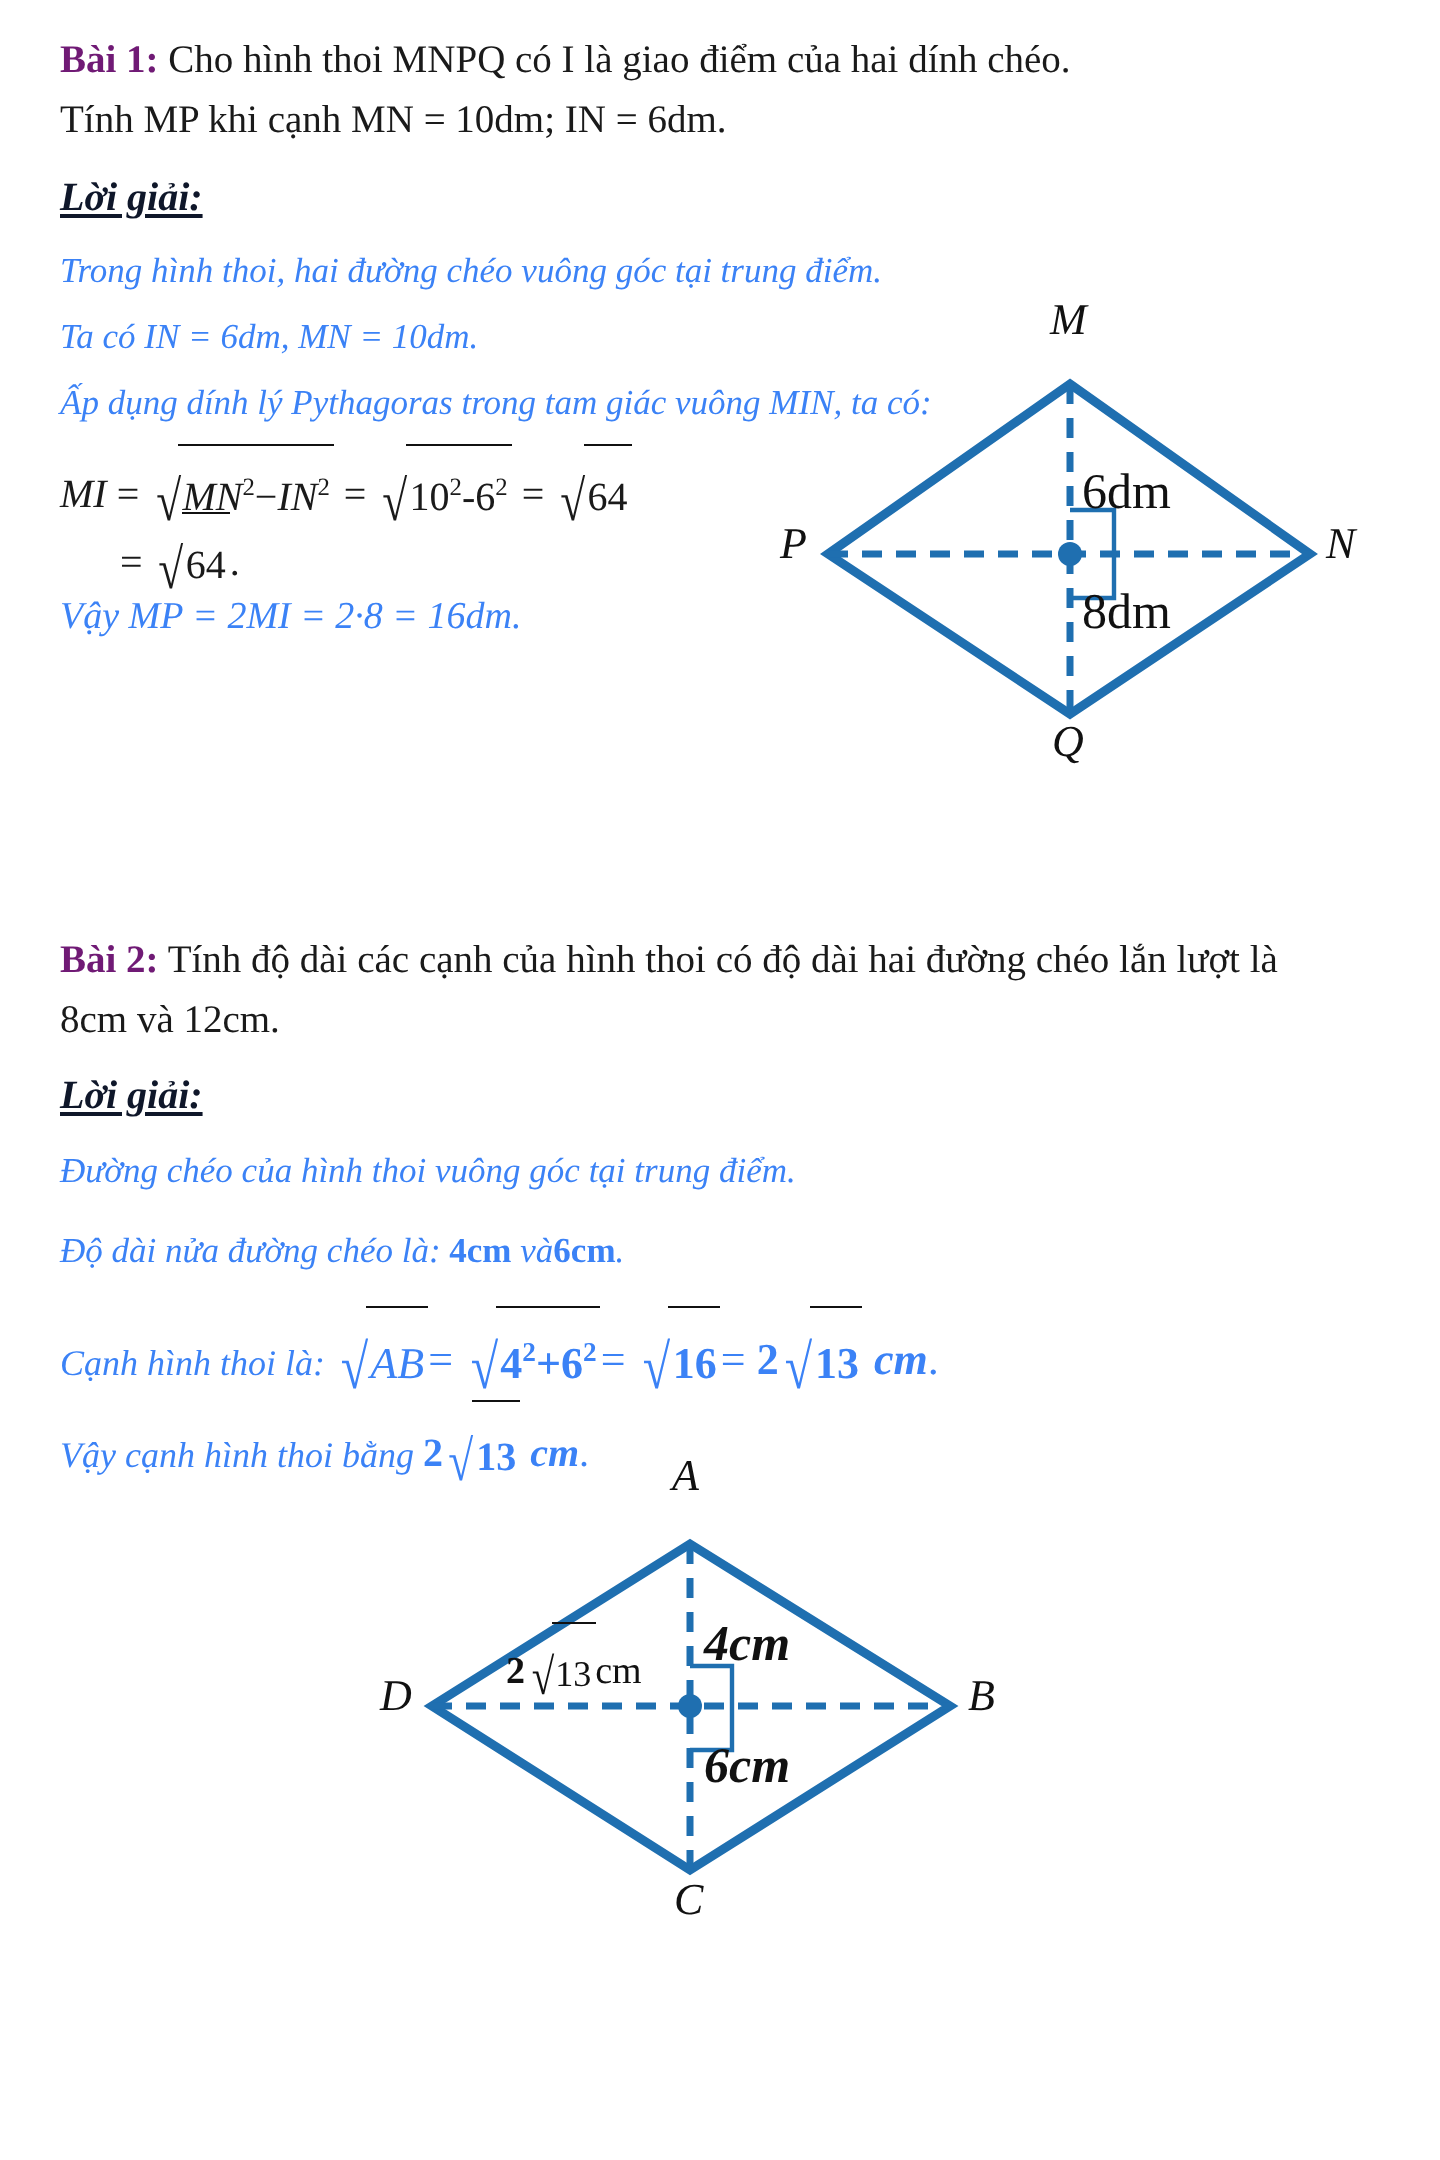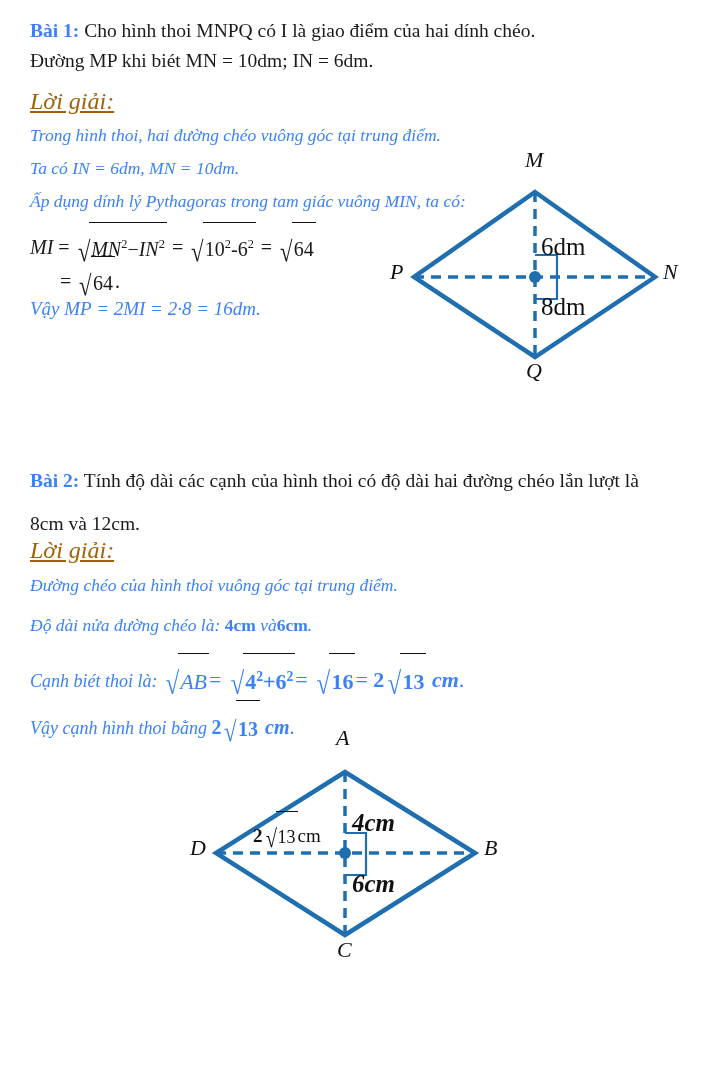--- a/index.html
+++ b/index.html
@@ -18,28 +18,28 @@
   .page { position: relative; width: 720px; height: 1080px; }
 
   
   .abs { position: absolute; }
   .prob-head {
     font-size: 19.5px;
     line-height: 30px;
     color: #1a1a1a;
   }
   .prob-head .tag {
-    color: #3b82f6;
+    color: #701a75;
     font-weight: bold;
   }
   .solution-head {
-    font-size: 24px;
-    font-weight: normal;
+    font-size: 20px;
+    font-weight: bold;
     font-style: italic;
-    color: #a16207;
+    color: #0f172a;
     text-decoration: underline;
     text-underline-offset: 2px;
   }
   .sol-line {
     font-size: 17.5px;
     font-style: italic;
     line-height: 26px;
     color: #3b82f6;
   }
   .sol-line.big { font-size: 19px; }
@@ -100,21 +100,21 @@
 </head>
 <body>
 
 <div class="page">
 
   <div class="abs prob-head" style="left:30px; top:16px; width:660px;">
     <span class="tag">Bài 1:</span>
     <span>Cho hình thoi MNPQ có I là giao điểm của hai dính chéo.</span>
   </div>
   <div class="abs prob-head" style="left:30px; top:46px; width:660px;">
-    <span>Đường MP khi biét MN = 10dm; IN = 6dm.</span>
+    <span>Tính MP khi cạnh MN = 10dm; IN = 6dm.</span>
   </div>
 
   <div class="abs solution-head" style="left:30px; top:88px;">Lời giải:</div>
 
   <div class="abs sol-line" style="left:30px; top:122px; width:480px;">Trong hình thoi, hai đường chéo vuông góc tại trung điểm.</div>
   <div class="abs sol-line" style="left:30px; top:155px; width:480px;">Ta có IN = 6dm, MN = 10dm.</div>
   <div class="abs sol-line" style="left:30px; top:188px; width:490px;">Ấp dụng dính lý Pythagoras trong tam giác vuông MIN, ta có:</div>
 
   <div class="abs m" style="left:30px; top:222px; font-size:20px;">
     <span>MI</span>
@@ -158,36 +158,36 @@
     <div class="vlabel" style="left:146px; top:193px;">Q</div>
     <div class="vlabel" style="left:10px; top:94px;">P</div>
     <div class="dimlabel" style="left:161px; top:68px;">6dm</div>
     <div class="dimlabel" style="left:161px; top:128px;">8dm</div>
   </div>
 
   <div class="abs prob-head" style="left:30px; top:466px; width:670px;">
     <span class="tag">Bài 2:</span>
     <span>Tính độ dài các cạnh của hình thoi có độ dài hai đường chéo lắn lượt là</span>
   </div>
-  <div class="abs prob-head" style="left:30px; top:496px; width:670px;margin-top:13px;">
+  <div class="abs prob-head" style="left:30px; top:496px; width:670px;">
     <span>8cm và 12cm.</span>
   </div>
 
   <div class="abs solution-head" style="left:30px; top:537px;">Lời giải:</div>
 
   <div class="abs sol-line" style="left:30px; top:572px; width:500px;">Đường chéo của hình thoi vuông góc tại trung điểm.</div>
 
   <div class="abs sol-line" style="left:30px; top:612px;">
     <span>Độ dài nửa đường chéo là:</span>
     <span class="bold">4cm</span>
     <span>và</span><span class="bold">6cm</span><span>.</span>
   </div>
 
   <div class="abs sol-line" style="left:30px; top:653px; font-size:18px;">
-    <span>Cạnh biét thoi là:</span>
+    <span>Cạnh hình thoi là:</span>
     <span class="m" style="font-size:22px;">
       <span class="radical">
         <span class="sign">√</span><span class="rad-body">AB</span>
       </span><span class="mn">=</span>
       <span class="radical">
         <span class="sign">√</span><span class="rad-body mn bold"><span>4</span><sup class="exp">2</sup><span>+</span><span>6</span><sup class="exp">2</sup></span>
       </span><span class="mn">=</span>
       <span class="radical">
         <span class="sign">√</span><span class="rad-body mn bold">16</span>
       </span><span class="mn">=</span>

